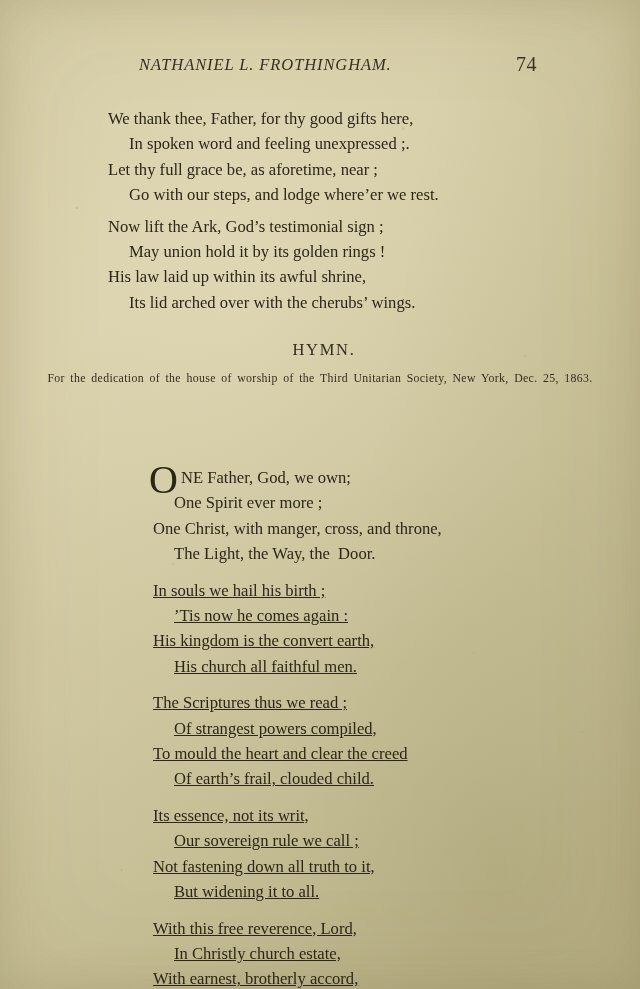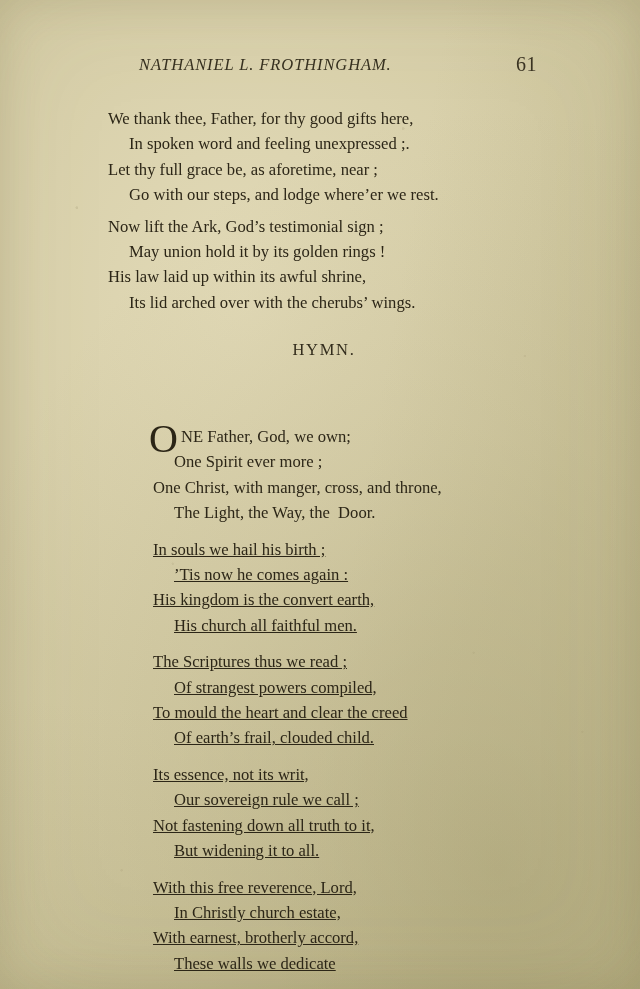--- a/index.html
+++ b/index.html
@@ -143,40 +143,41 @@
   
   .dropcap-stanza { position: relative; }
   .dropcap {
     position: absolute;
     left: -4px;
     top: -5px;
     font-size: 40px;
     line-height: 40px;
     color: #2b2516;
   }
-  .dropcap-line { padding-left: 28px; display: block; }
+  .dropcap-line { padding-left: 28px; display: block; margin-top: 41px; }
 </style>
 </head>
 <body>
 
 <div id="page">
 
   <div class="paper-tint tint-a"></div>
   <div class="paper-tint tint-b"></div>
   <div class="paper-tint tint-edge"></div>
   <div class="speckle"></div>
 
   <div id="content">
 
     <div class="running-head">
       <span class="title">NATHANIEL L. FROTHINGHAM.</span>
-      <span class="folio">61</span>
+      <span class="folio">74</span>
     </div>
 
     <div class="verse-block" id="opening-verses"><div class="stanza"><span class="verse-line">We thank thee, Father, for thy good gifts here,</span><span class="verse-line ind">In spoken word and feeling unexpressed ;.</span><span class="verse-line">Let thy full grace be, as aforetime, near ;</span><span class="verse-line ind">Go with our steps, and lodge where’er we rest.</span></div><div class="stanza"><span class="verse-line">Now lift the Ark, God’s testimonial sign ;</span><span class="verse-line ind">May union hold it by its golden rings !</span><span class="verse-line">His law laid up within its awful shrine,</span><span class="verse-line ind">Its lid arched over with the cherubs’ wings.</span></div></div>
 
     <div class="hymn-heading">HYMN.</div>
 
+    <div class="hymn-dedication">For the dedication of the house of worship of the Third Unitarian Society, New York, Dec. 25, 1863.</div>
 
     <div class="verse-block" id="hymn-verses"><div class="stanza dropcap-stanza"><span class="dropcap">O</span><span class="verse-line dropcap-line">NE Father, God, we own;</span><span class="verse-line ind">One Spirit ever more ;</span><span class="verse-line">One Christ, with manger, cross, and throne,</span><span class="verse-line ind">The Light, the Way, the  Door.</span></div><div class="stanza"><span class="verse-line">In souls we hail his birth ;</span><span class="verse-line ind">’Tis now he comes again :</span><span class="verse-line">His kingdom is the convert earth,</span><span class="verse-line ind">His church all faithful men.</span></div><div class="stanza"><span class="verse-line">The Scriptures thus we read ;</span><span class="verse-line ind">Of strangest powers compiled,</span><span class="verse-line">To mould the heart and clear the creed</span><span class="verse-line ind">Of earth’s frail, clouded child.</span></div><div class="stanza"><span class="verse-line">Its essence, not its writ,</span><span class="verse-line ind">Our sovereign rule we call ;</span><span class="verse-line">Not fastening down all truth to it,</span><span class="verse-line ind">But widening it to all.</span></div><div class="stanza"><span class="verse-line">With this free reverence, Lord,</span><span class="verse-line ind">In Christly church estate,</span><span class="verse-line">With earnest, brotherly accord,</span><span class="verse-line ind">These walls we dedicate</span></div></div>
 
   </div>
 </div>
 
 </body></html>

